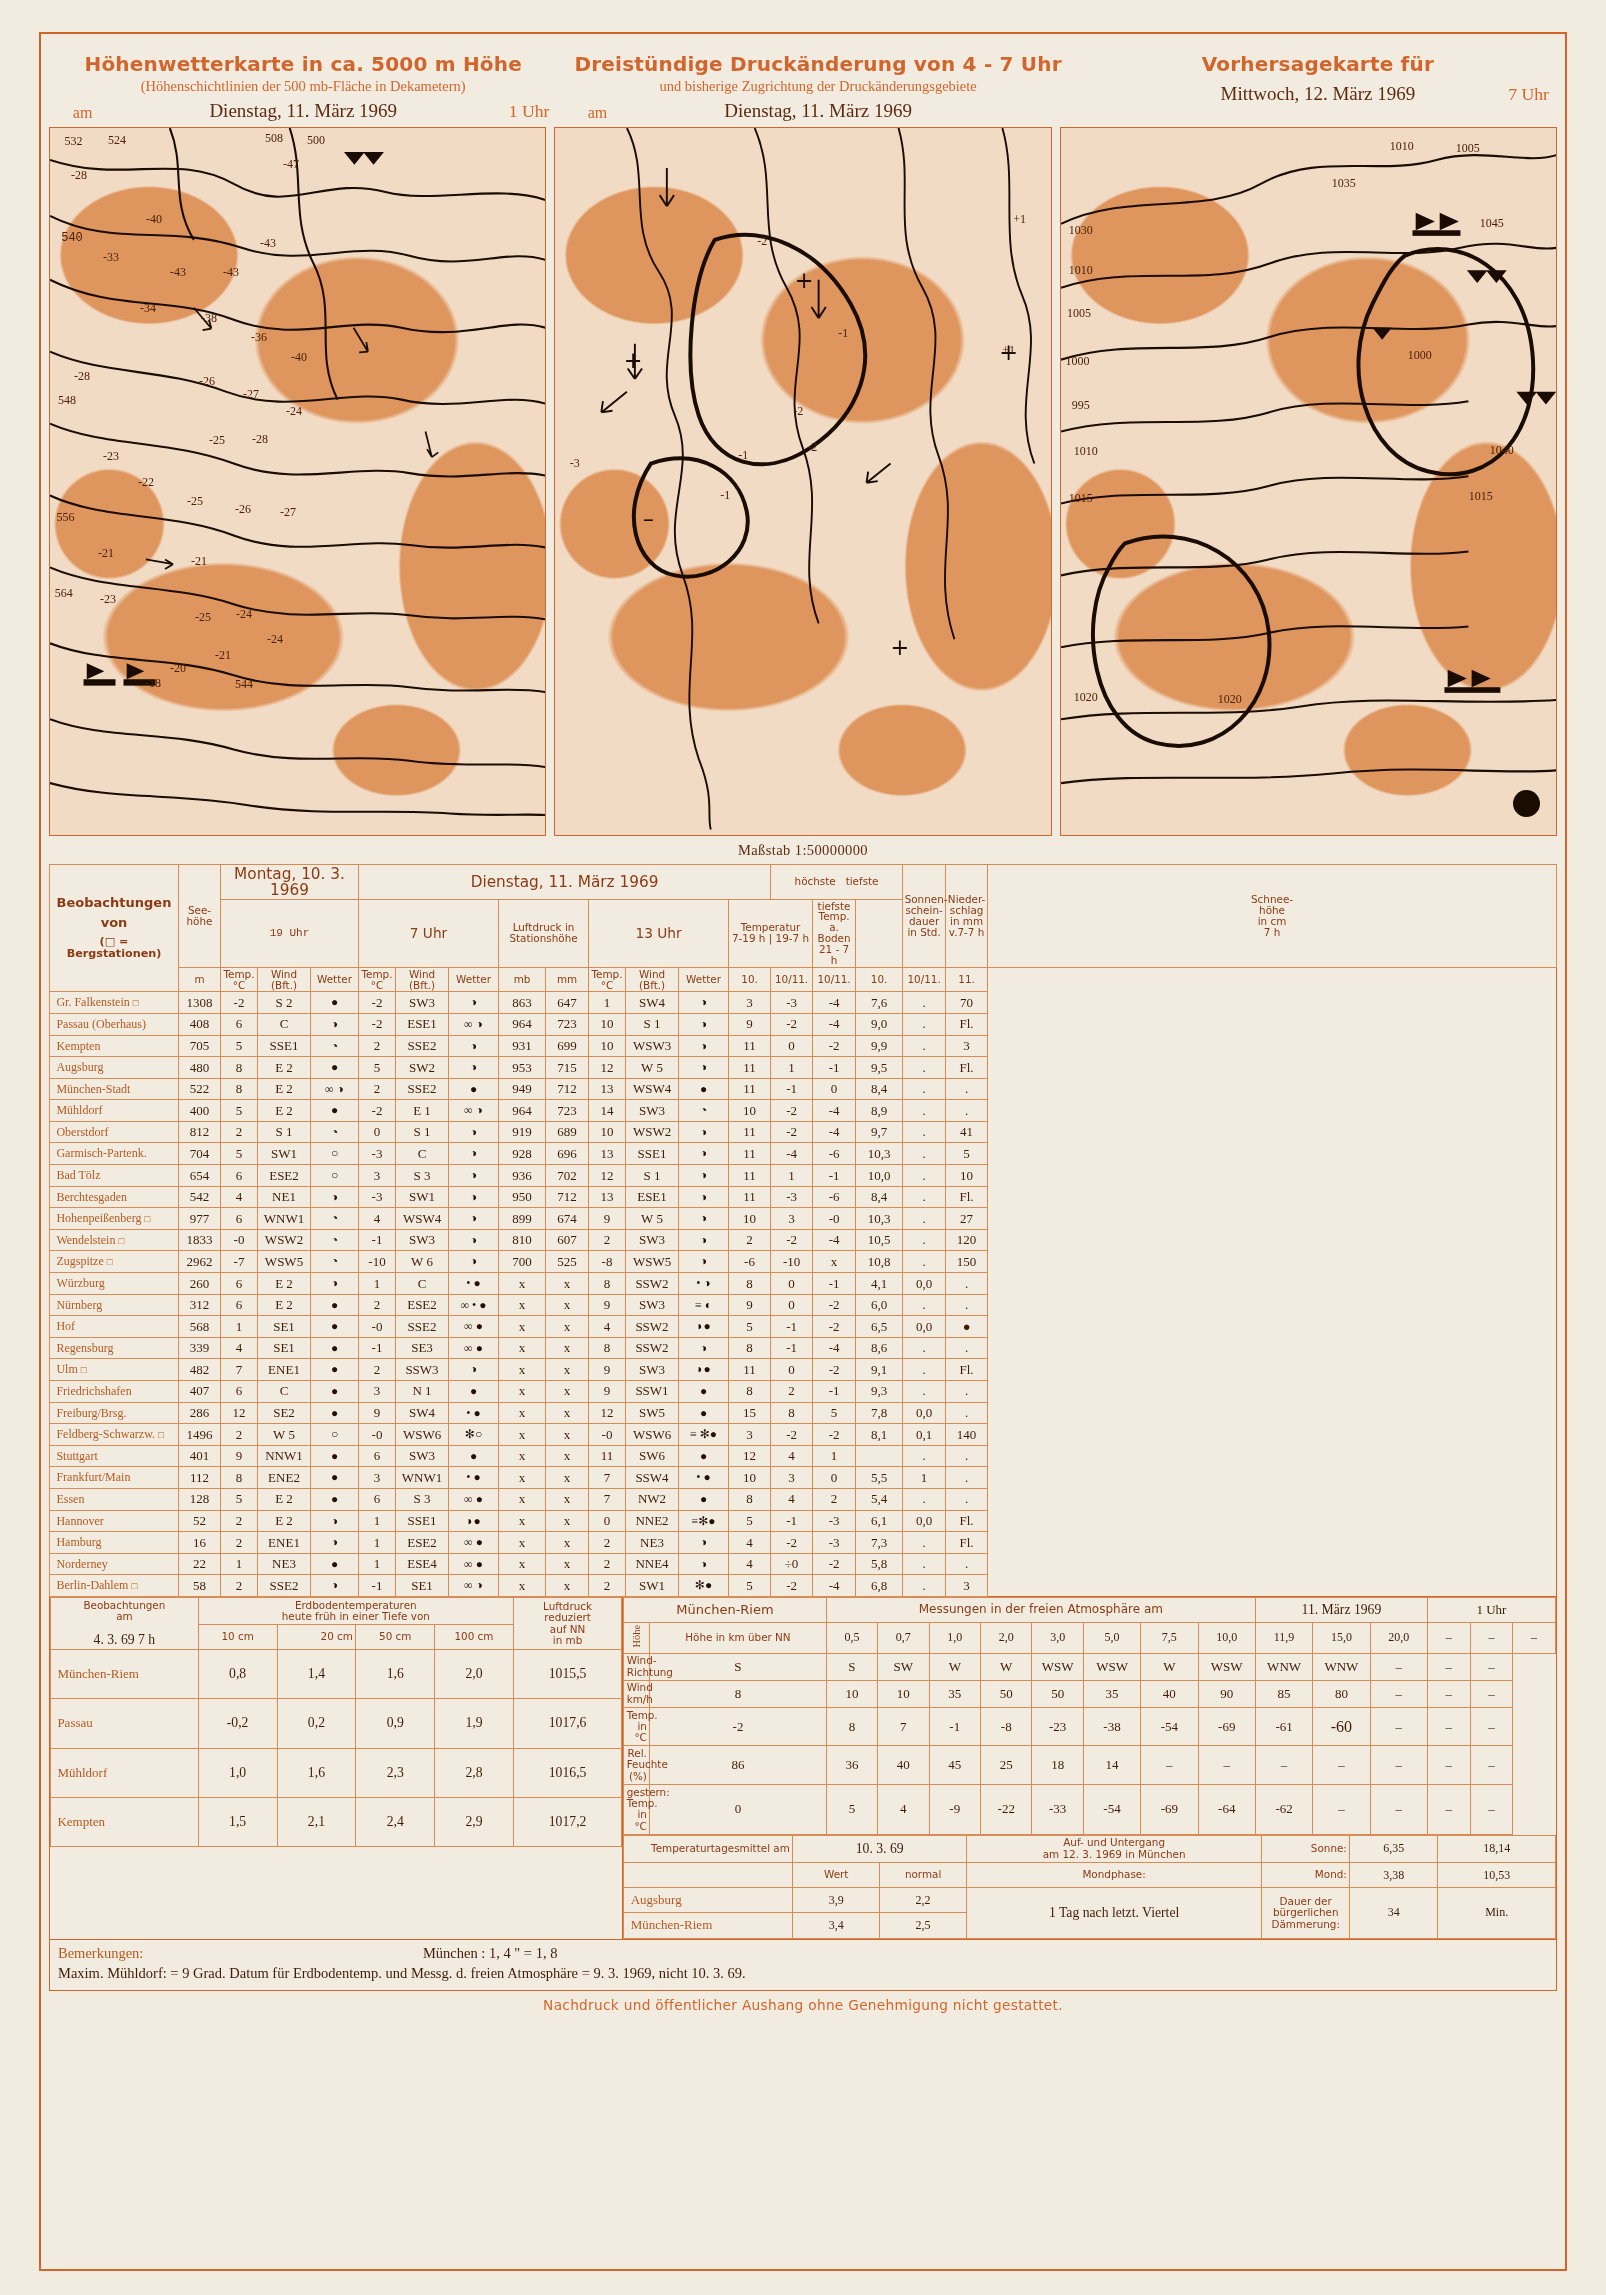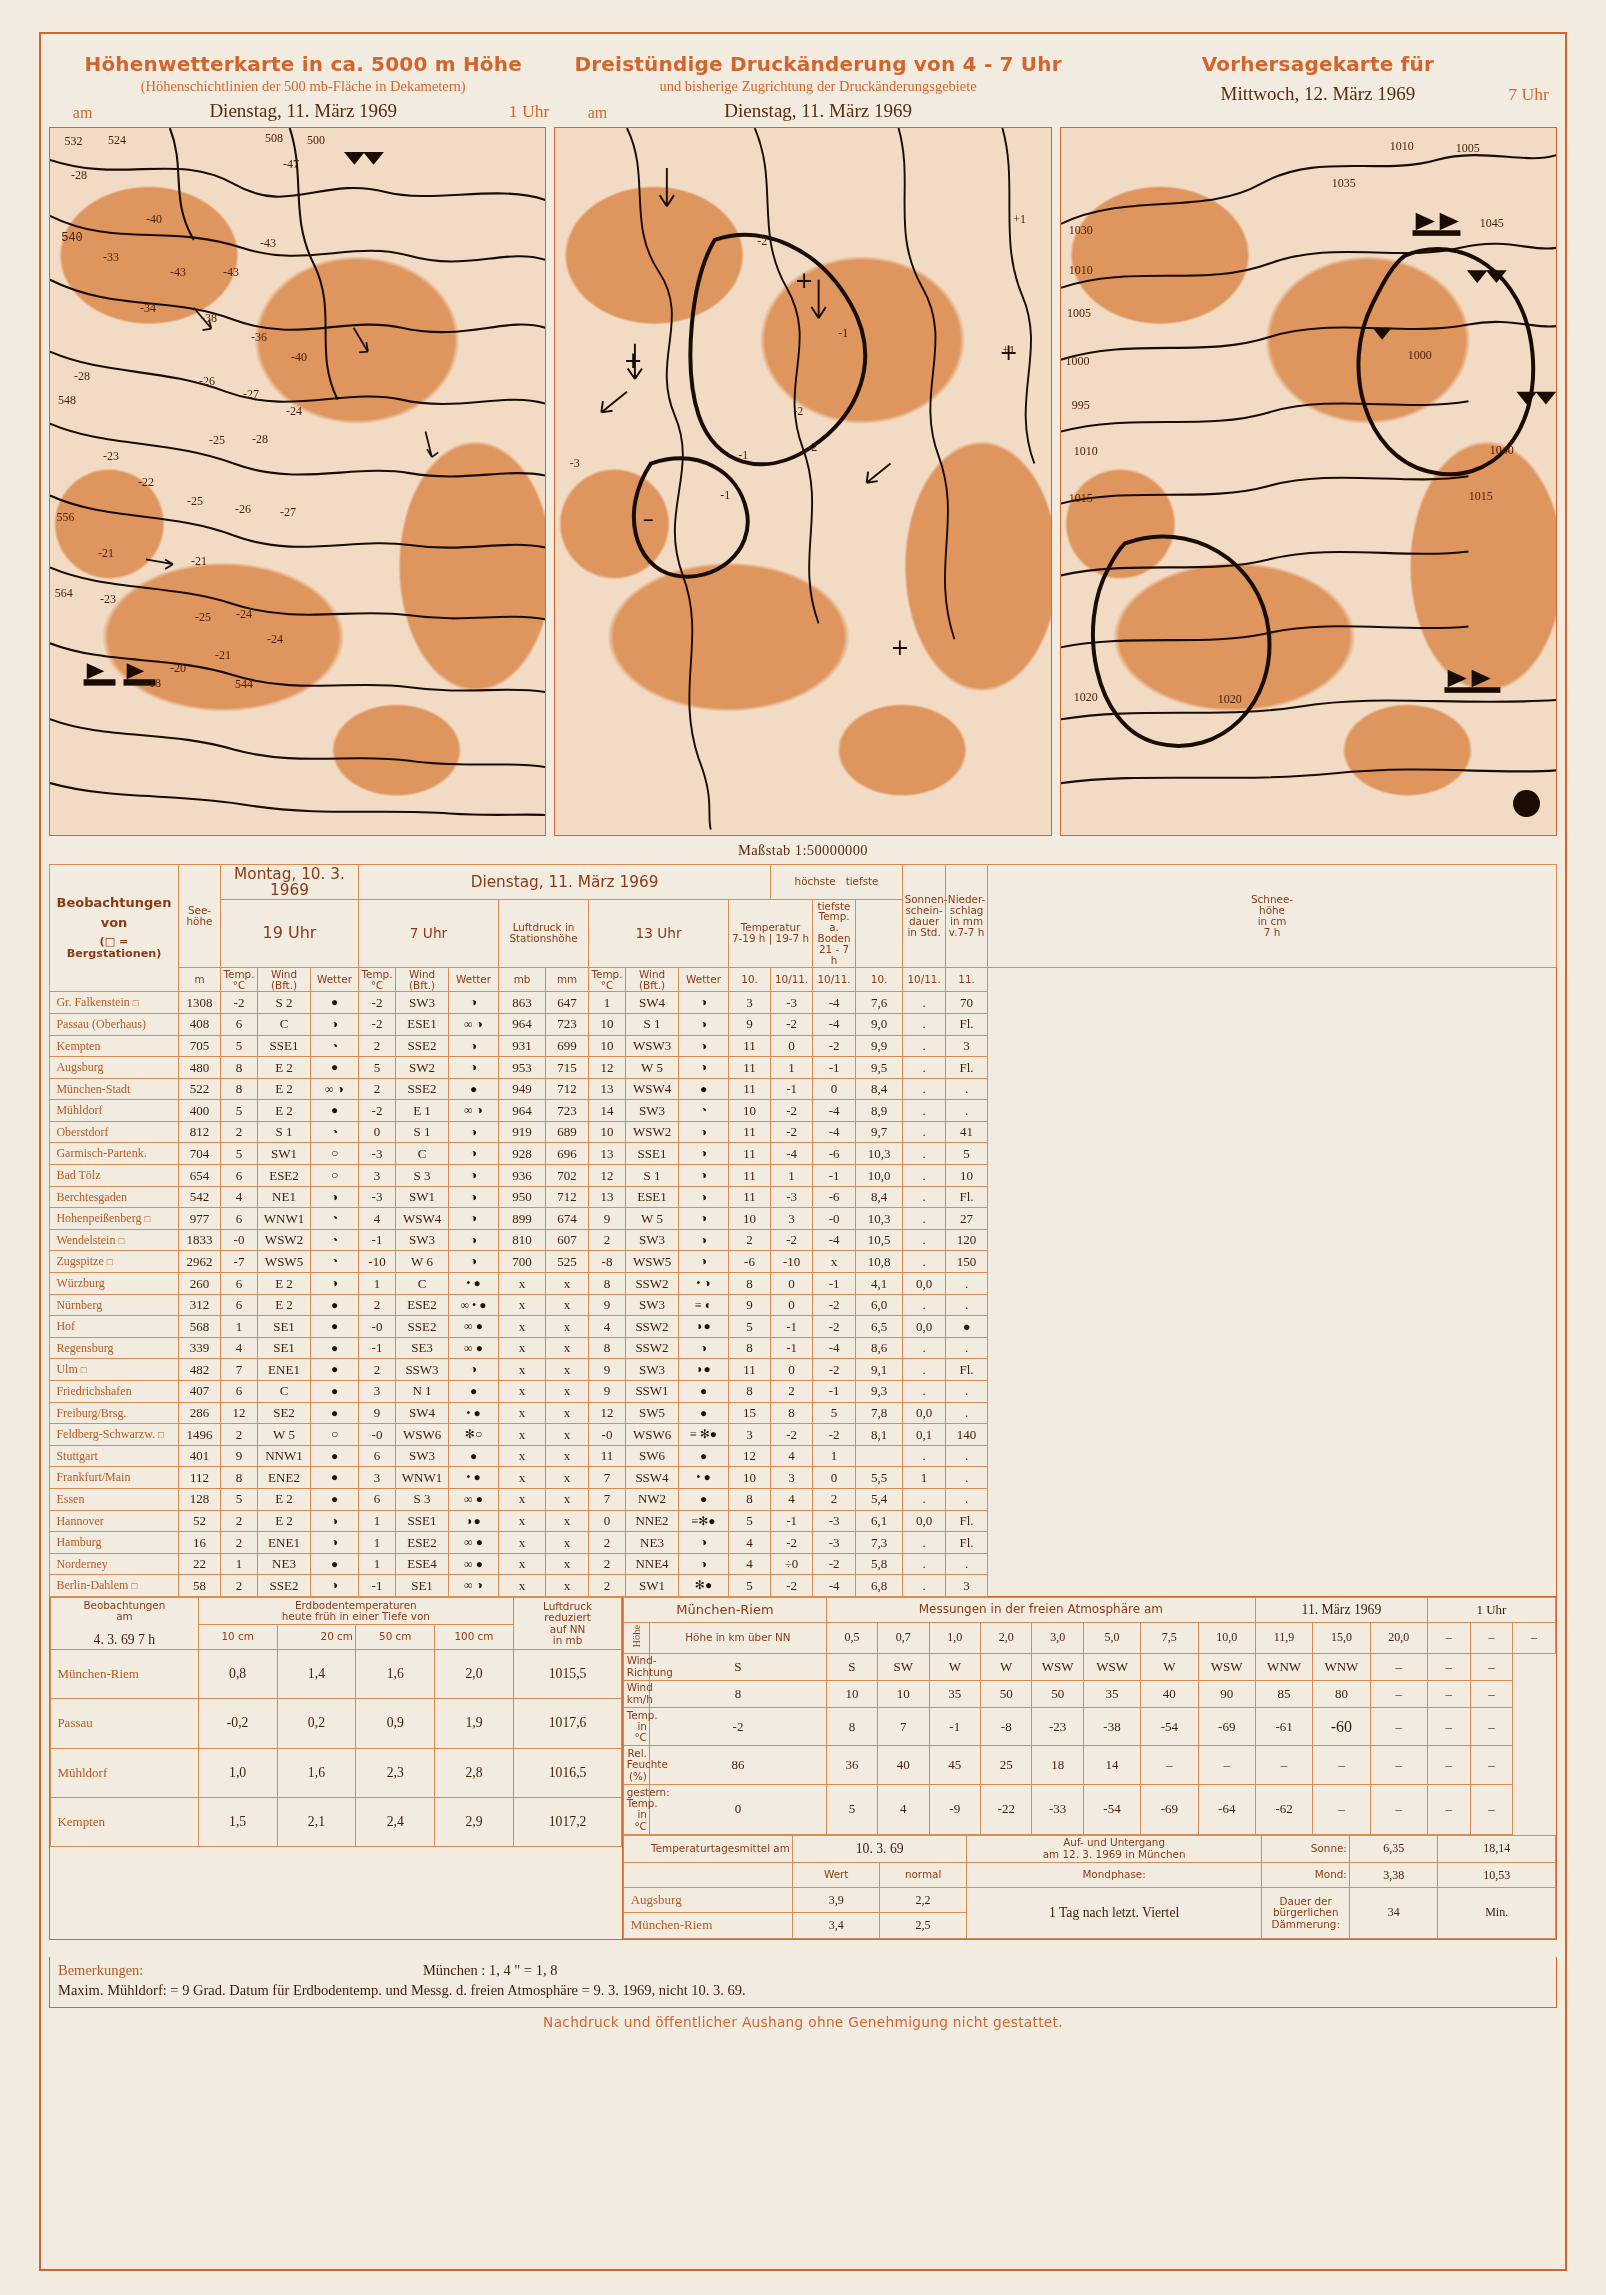--- a/index.html
+++ b/index.html
@@ -115,21 +115,20 @@
   .bright{flex:1;}
   table.b{width:100%;table-layout:fixed;}
   table.b td{border:0.8px solid #d98b55;padding:1.6px 2.4px;text-align:center;height:21px;color:#3d1c08;}
   table.b td.lbl{color:#b35a22;text-align:left;padding-left:6.4px;font-size:13px;}
   table.b td.hdl{color:#8a3a14;font-size:10.4px;font-family:"DejaVu Sans",sans-serif;line-height:1.1;}
   .remarks{
     border:1.6px solid #d2652c;border-top:none;
     padding:4.8px 8px 6.4px 8px;
     font-size:14.5px;color:#3d1c08;
     line-height:1.35;
-    margin-top:17px;
   }
   .remarks .lab{color:#b35a22;}
   .footer{
     text-align:center;
     color:#d2652c;
     font-family:"DejaVu Sans",sans-serif;
     font-size:13.7px;
     padding:6.4px 0 0 0;
     letter-spacing:0.3px;
   }
@@ -396,21 +395,21 @@
           <div>v.7-7 h</div>
         </td>
         <td rowspan="2" class="hd">
           <div>Schnee-</div>
           <div>höhe</div>
           <div>in cm</div>
           <div>7 h</div>
         </td>
       </tr>
       <tr>
-        <td colspan="3" class="hd" style="font-size:16px;">19 Uhr</td>
+        <td colspan="3" class="hd" style="font-size:11px;font-family:Liberation Mono, monospace;">19 Uhr</td>
         <td colspan="3" class="hd" style="font-size:13.7px;">7 Uhr</td>
         <td colspan="2" class="hd">
           <div>Luftdruck in</div>
           <div>Stationshöhe</div>
         </td>
         <td colspan="3" class="hd" style="font-size:13.7px;">13 Uhr</td>
         <td colspan="2" class="hd">
           <div>Temperatur</div>
           <div><span>7-19 h</span> | <span>19-7 h</span></div>
         </td>

